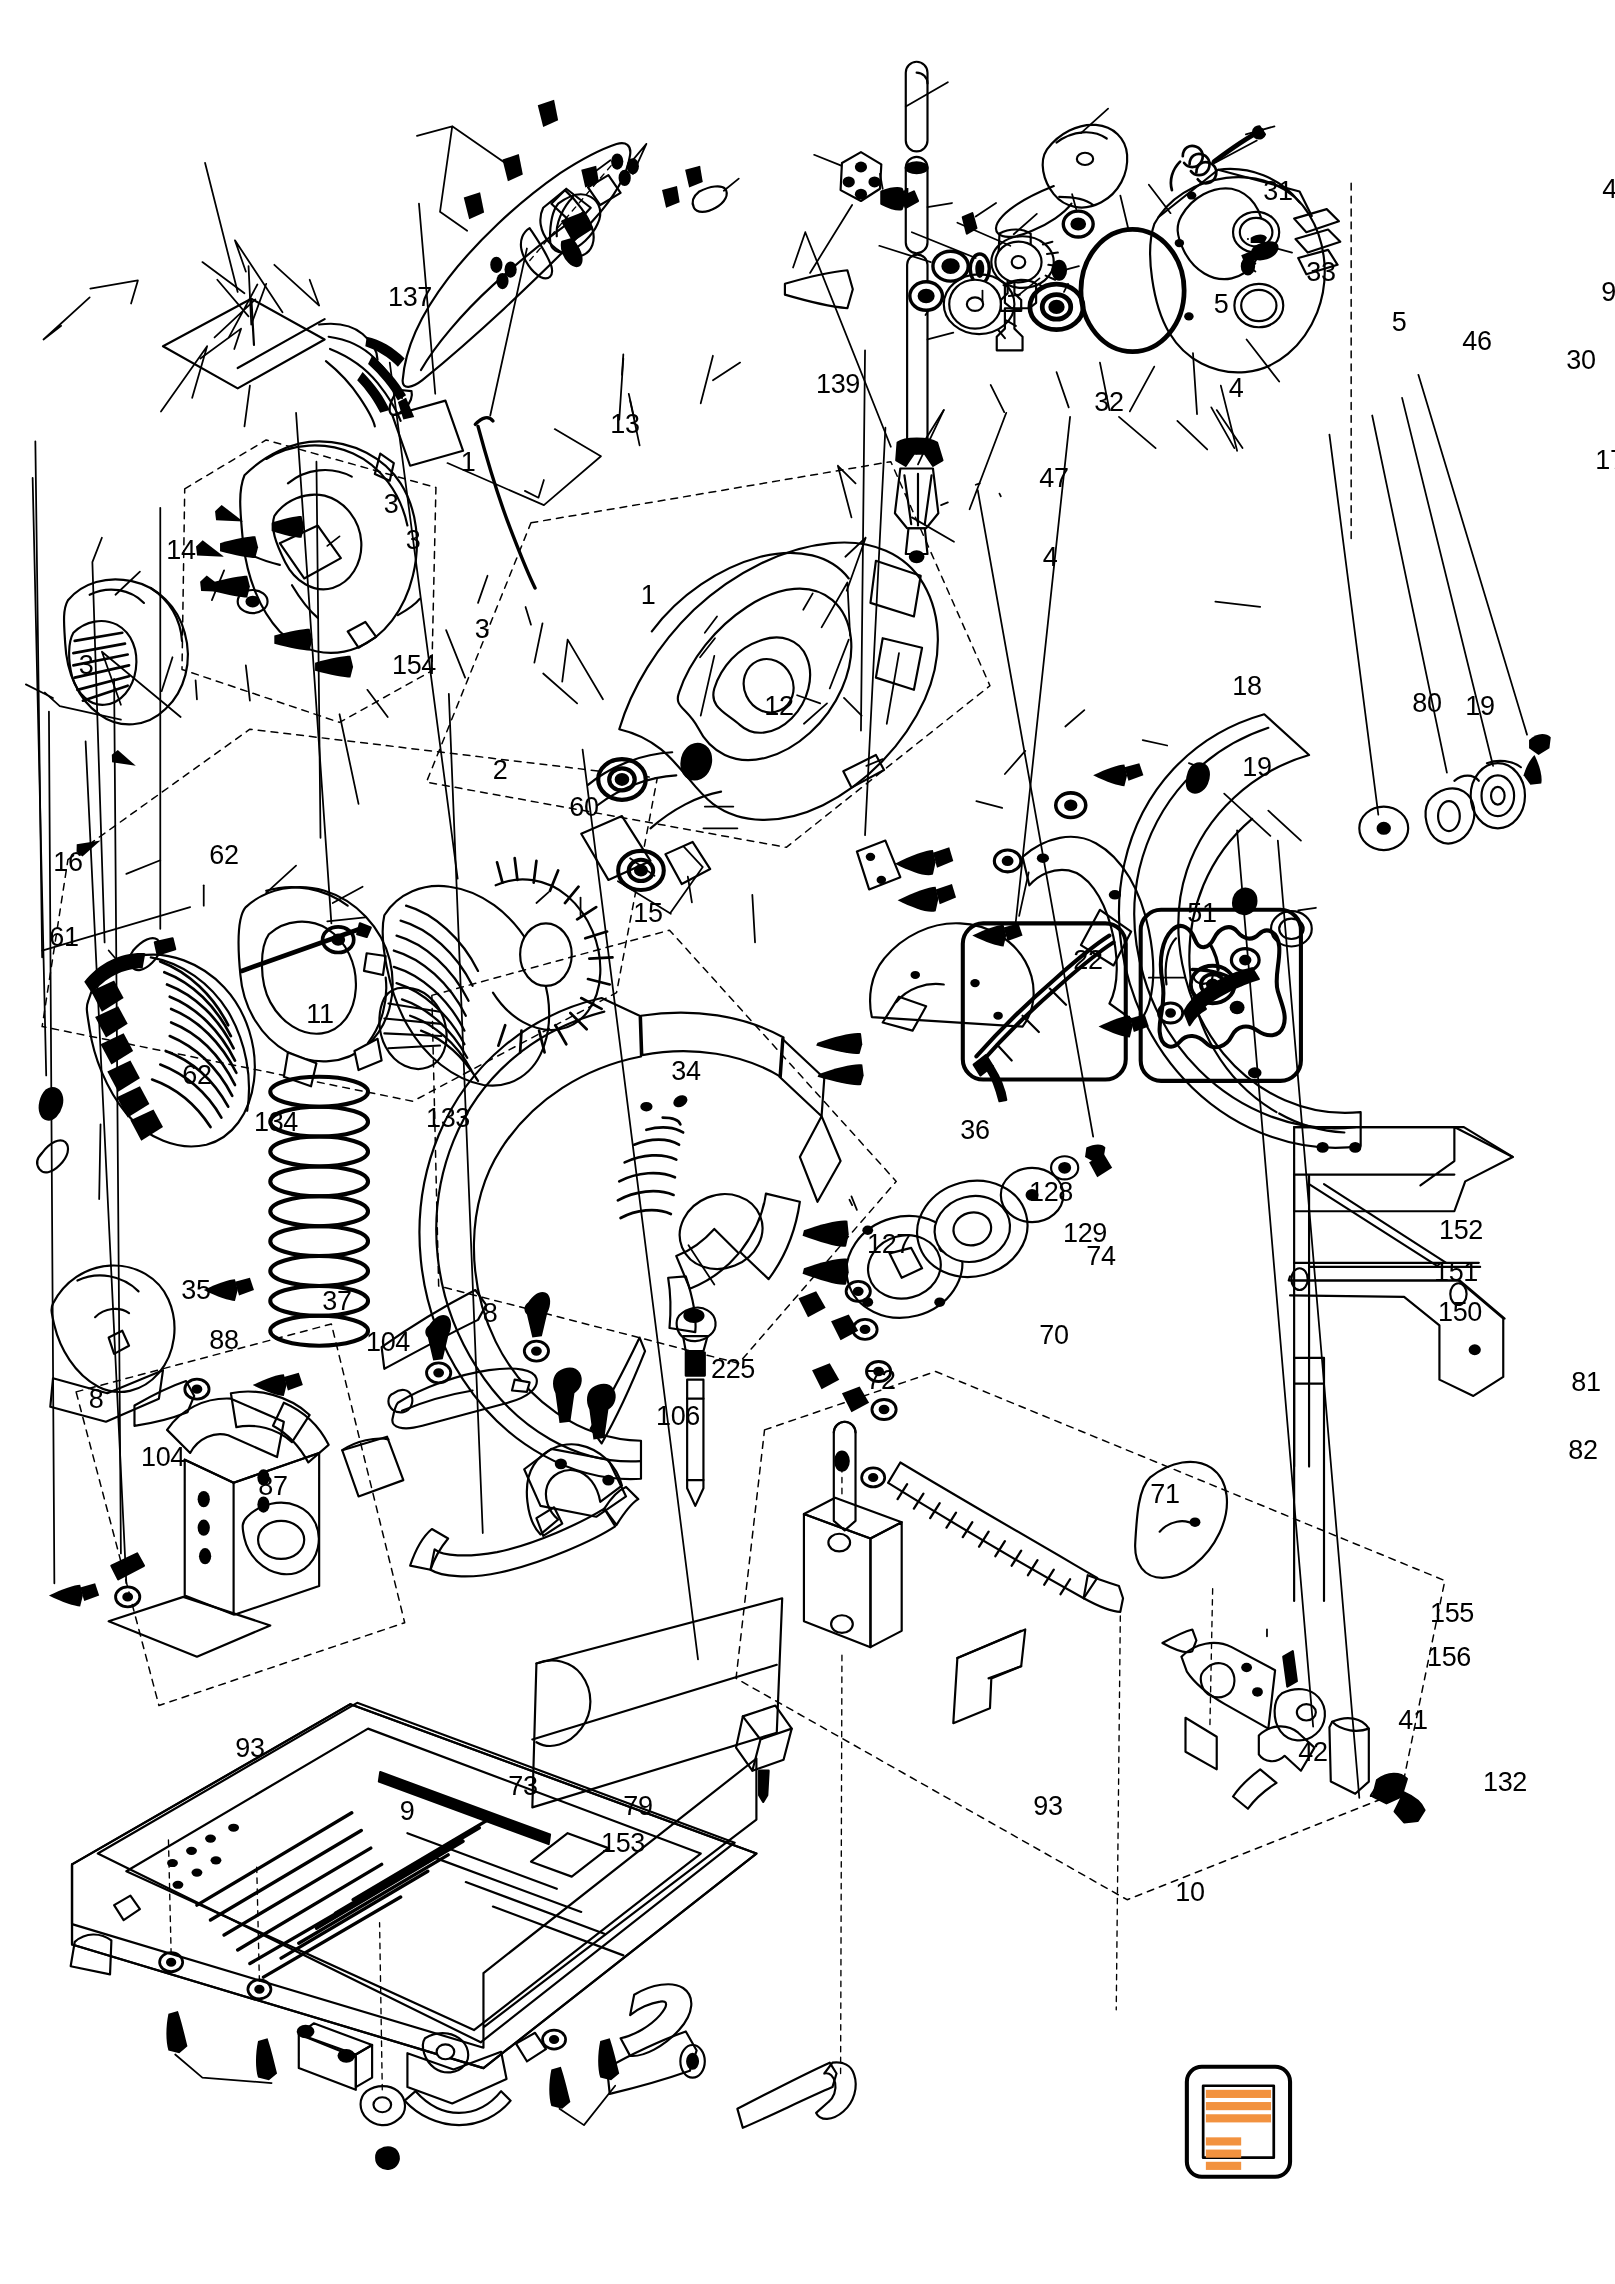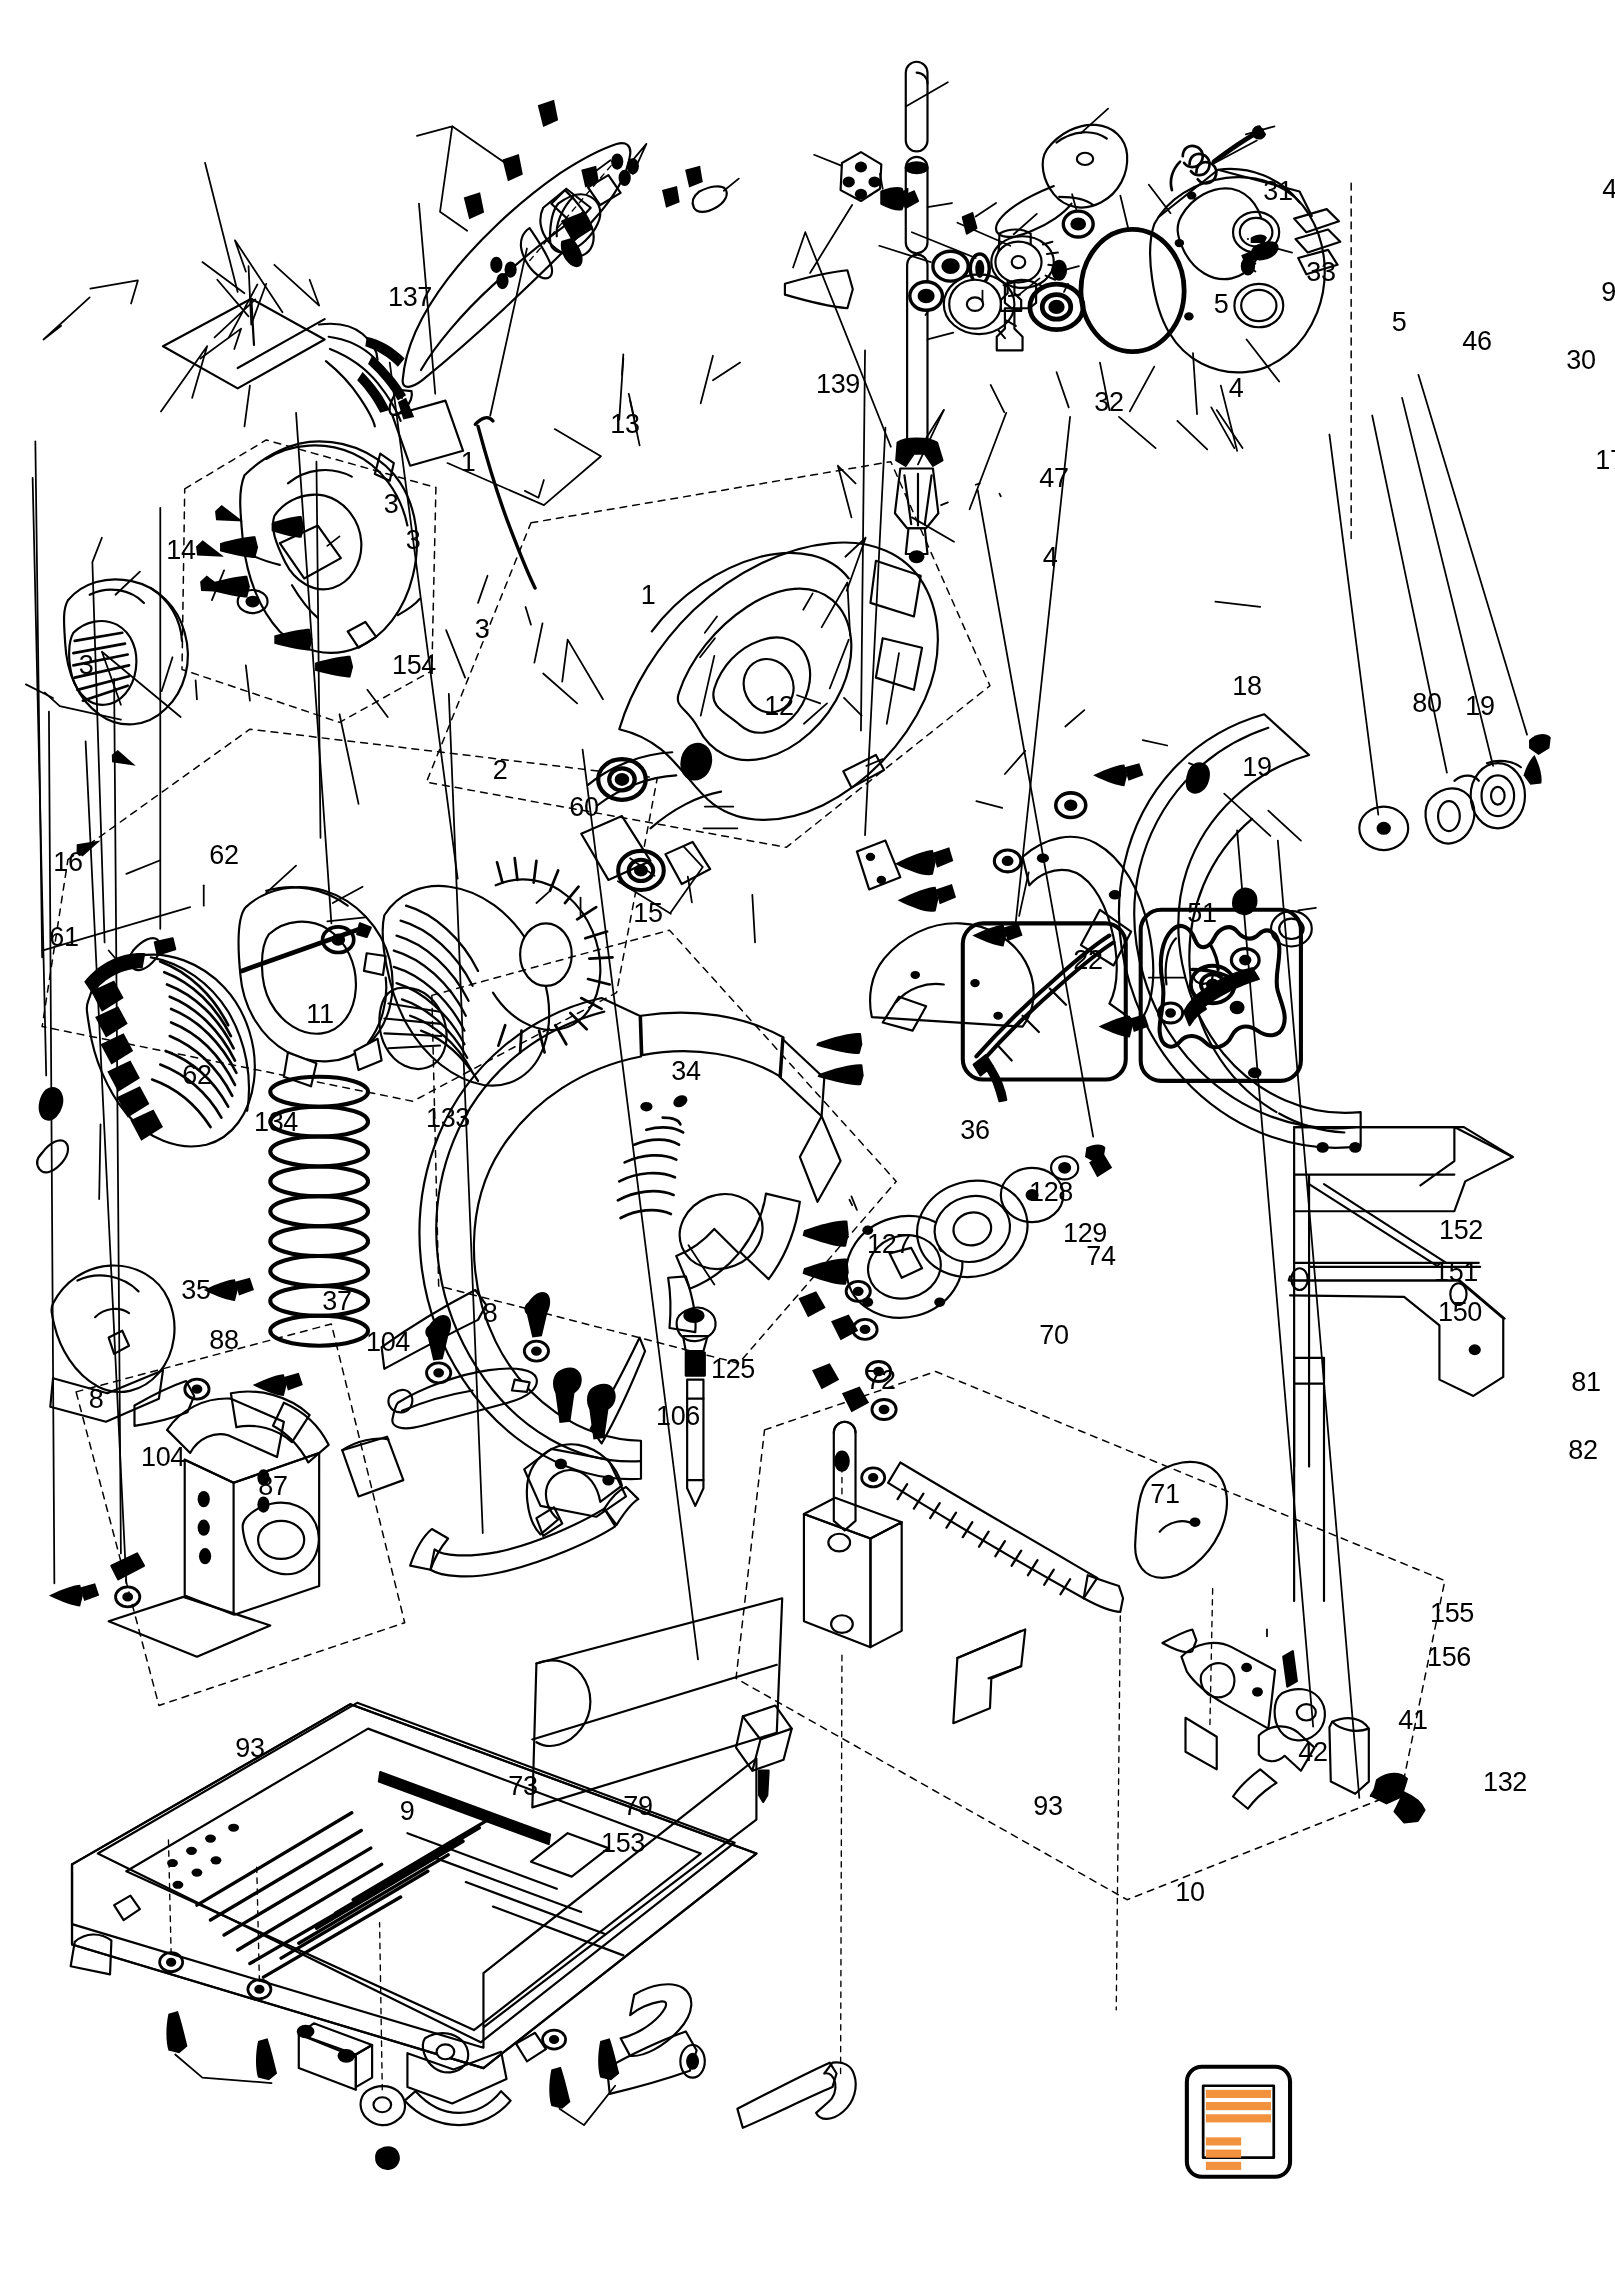--- a/index.html
+++ b/index.html
@@ -1127,21 +1127,21 @@
       <div class="lbl" style="left: 1085px; top: 1233px;">129</div>
       <div class="lbl" style="left: 1101px; top: 1256px;">74</div>
       <div class="lbl" style="left: 1456px; top: 1272px; text-align: center;">151</div>
       <div class="lbl" style="left: 196px; top: 1290px;">35</div>
       <div class="lbl" style="left: 337px; top: 1301px;">37</div>
       <div class="lbl" style="left: 1460px; top: 1312px;">150</div>
       <div class="lbl" style="left: 490px; top: 1313px;">8</div>
       <div class="lbl" style="left: 388px; top: 1342px;">104</div>
       <div class="lbl" style="left: 1054px; top: 1335px;">70</div>
       <div class="lbl" style="left: 224px; top: 1340px;">88</div>
-      <div class="lbl" style="left: 733px; top: 1369px;">125</div>
+      <div class="lbl" style="left: 733px; top: 1369px;">225</div>
       <div class="lbl" style="left: 881px; top: 1380px;">72</div>
       <div class="lbl" style="left: 678px; top: 1416px;">106</div>
       <div class="lbl" style="left: 96px; top: 1399px;">8</div>
       <div class="lbl" style="left: 1586px; top: 1382px;">81</div>
       <div class="lbl" style="left: 1583px; top: 1450px;">82</div>
       <div class="lbl" style="left: 1165px; top: 1494px; text-align: center;">71</div>
       <div class="lbl" style="left: 163px; top: 1457px;">104</div>
       <div class="lbl" style="left: 273px; top: 1486px;">87</div>
       <div class="lbl" style="left: 1452px; top: 1613px;">155</div>
       <div class="lbl" style="left: 1449px; top: 1657px;">156</div>

